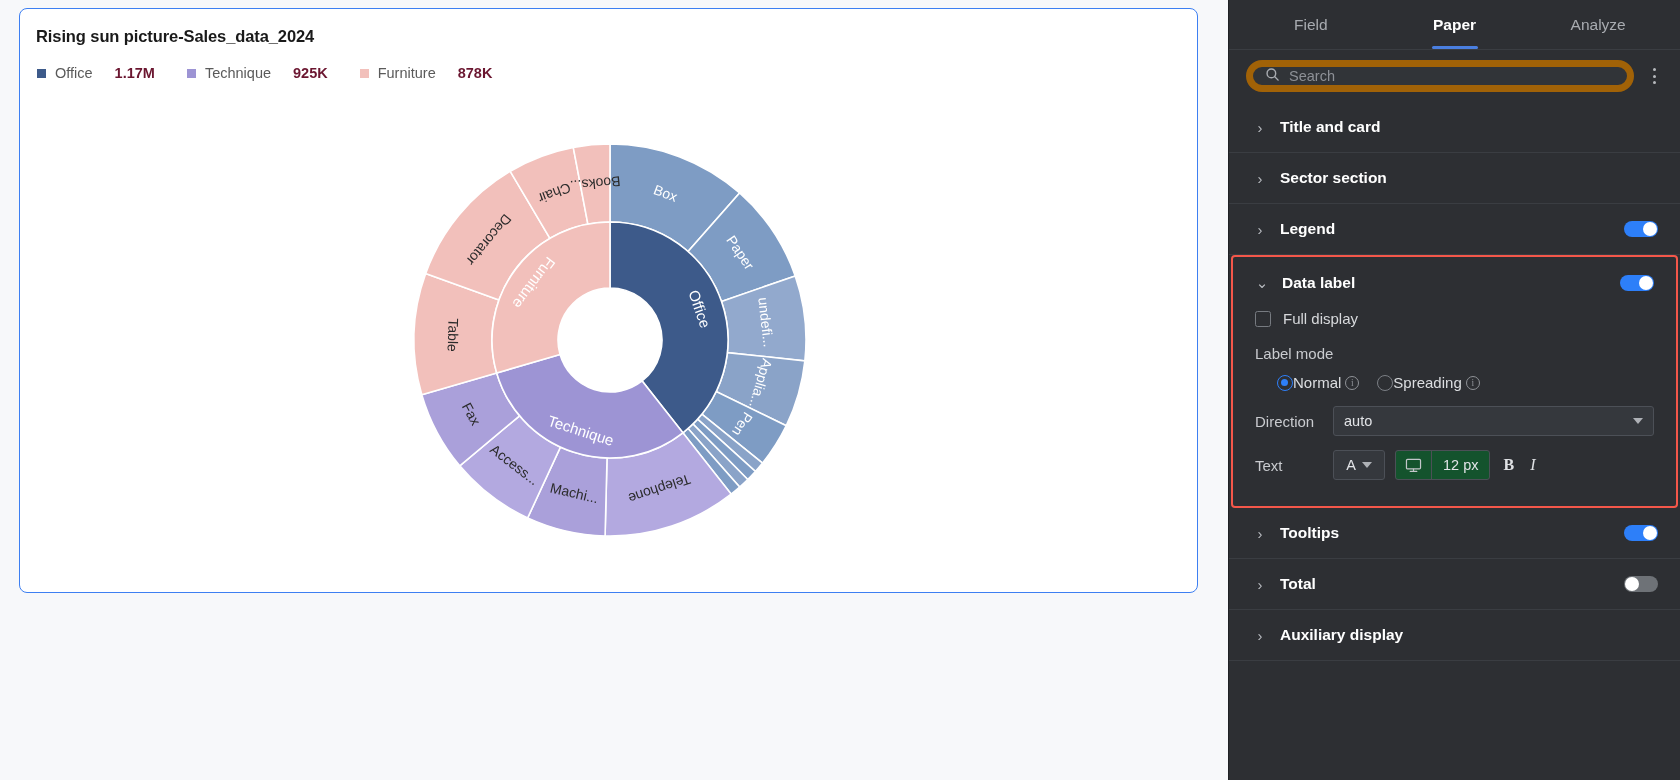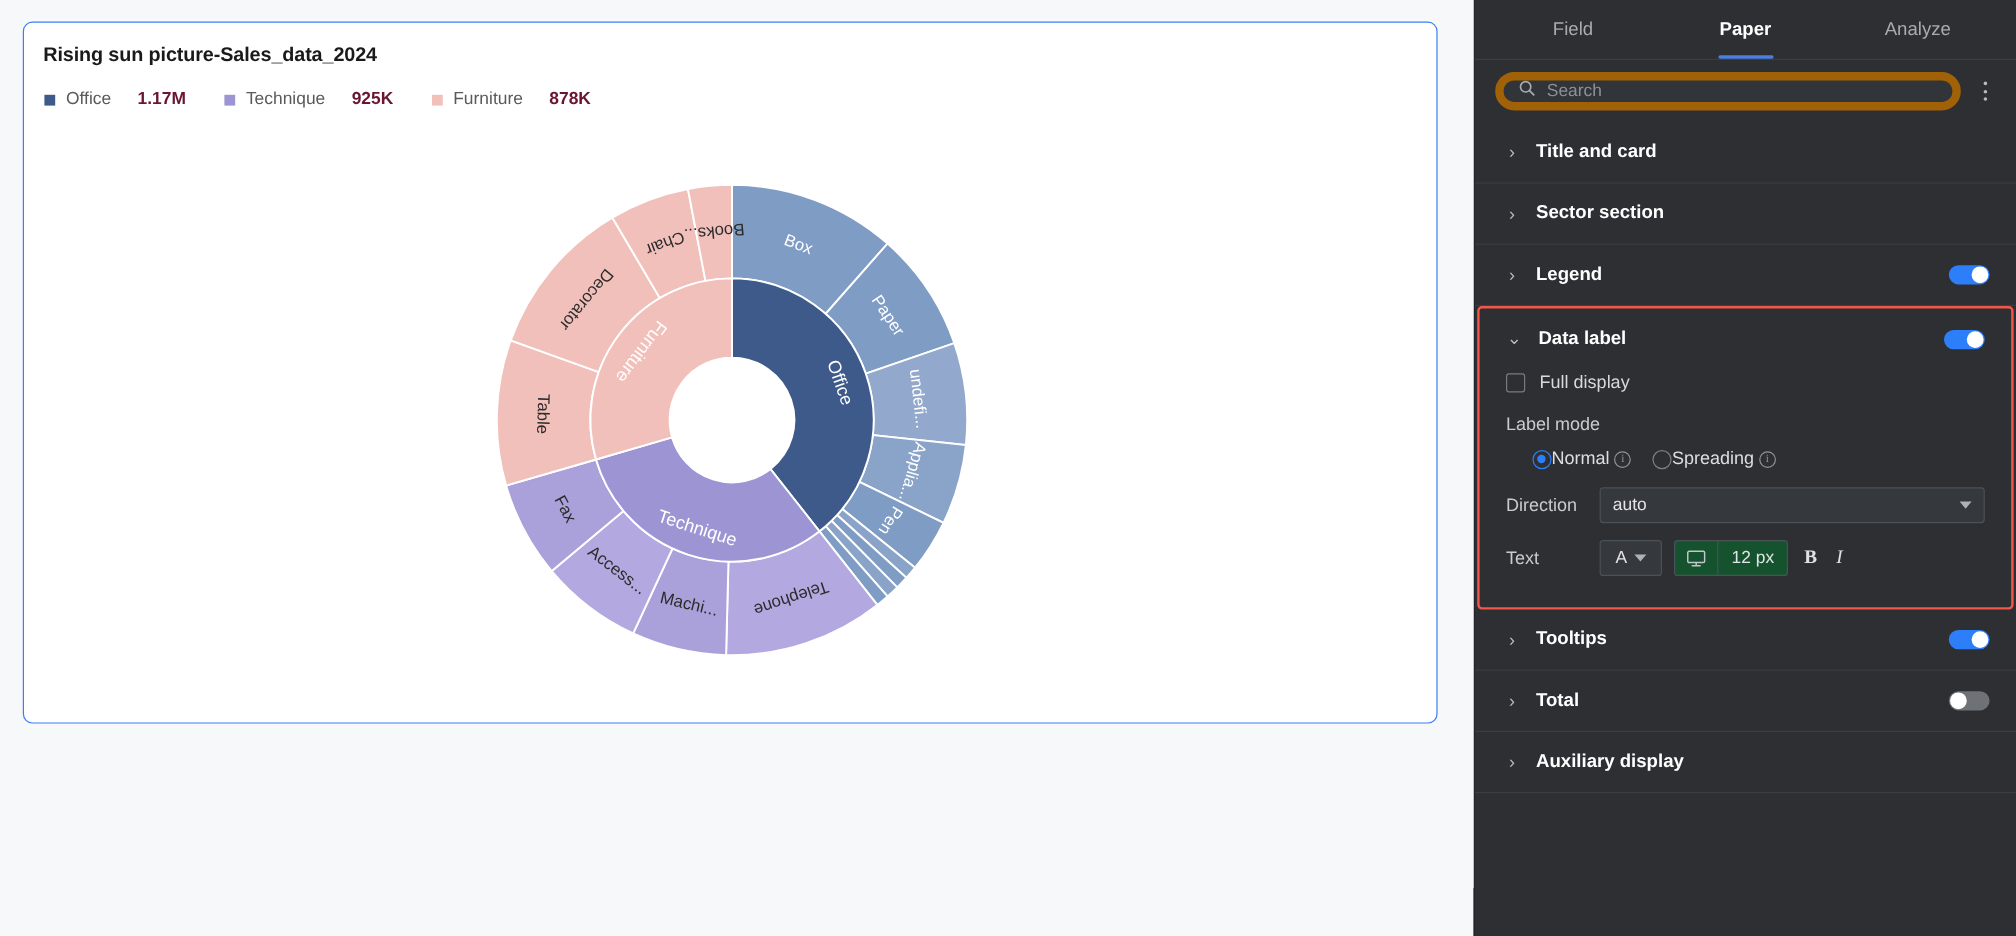--- a/index.html
+++ b/index.html
@@ -9,21 +9,21 @@
     background: #f7f8fa;
     display: flex;
   }
 
   
   .canvas-area {
     width: 1228px;
     height: 740px;
     background: #f7f8fa;
     position: relative;
-    padding: 18px 30px 0 19px;
+    padding: 8px 30px 0 19px;
   }
   .chart-card {
     width: 1179px;
     height: 585px;
     background: #ffffff;
     border: 1.5px solid #3d7ff2;
     border-radius: 8px;
     position: relative;
     overflow: hidden;
   }

